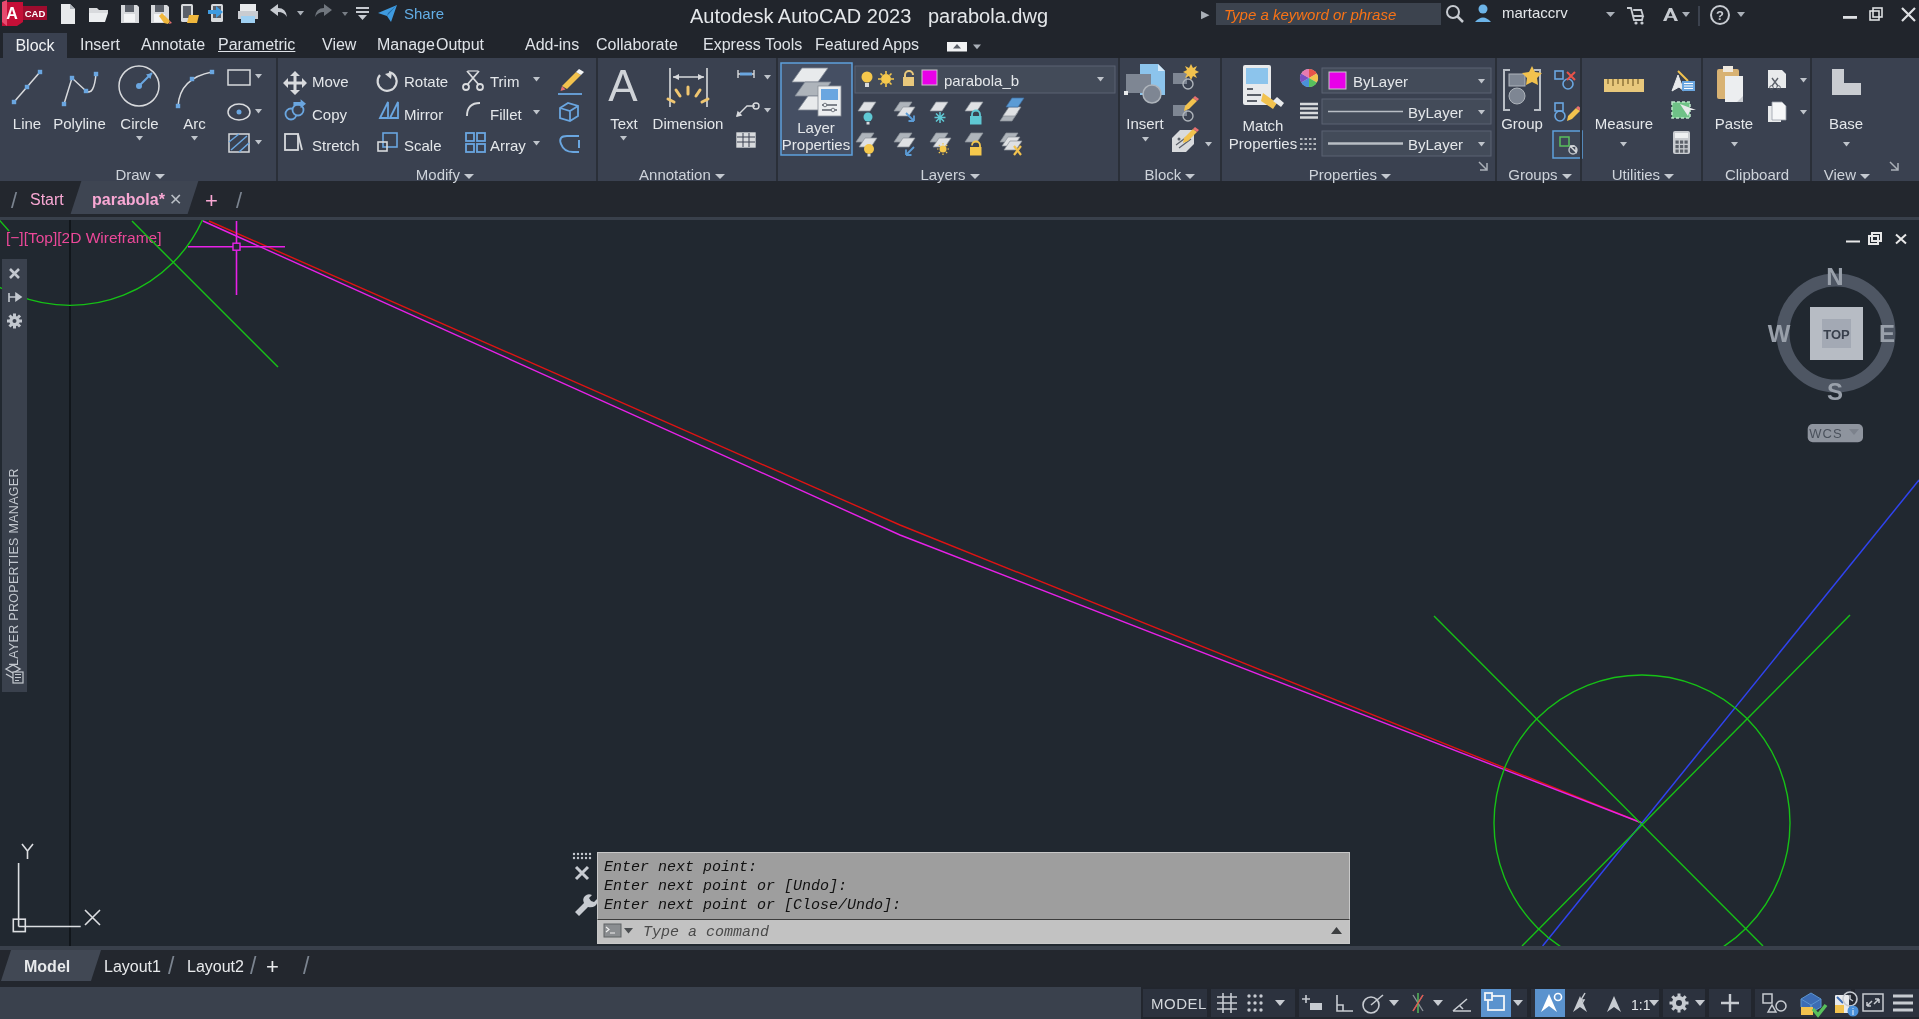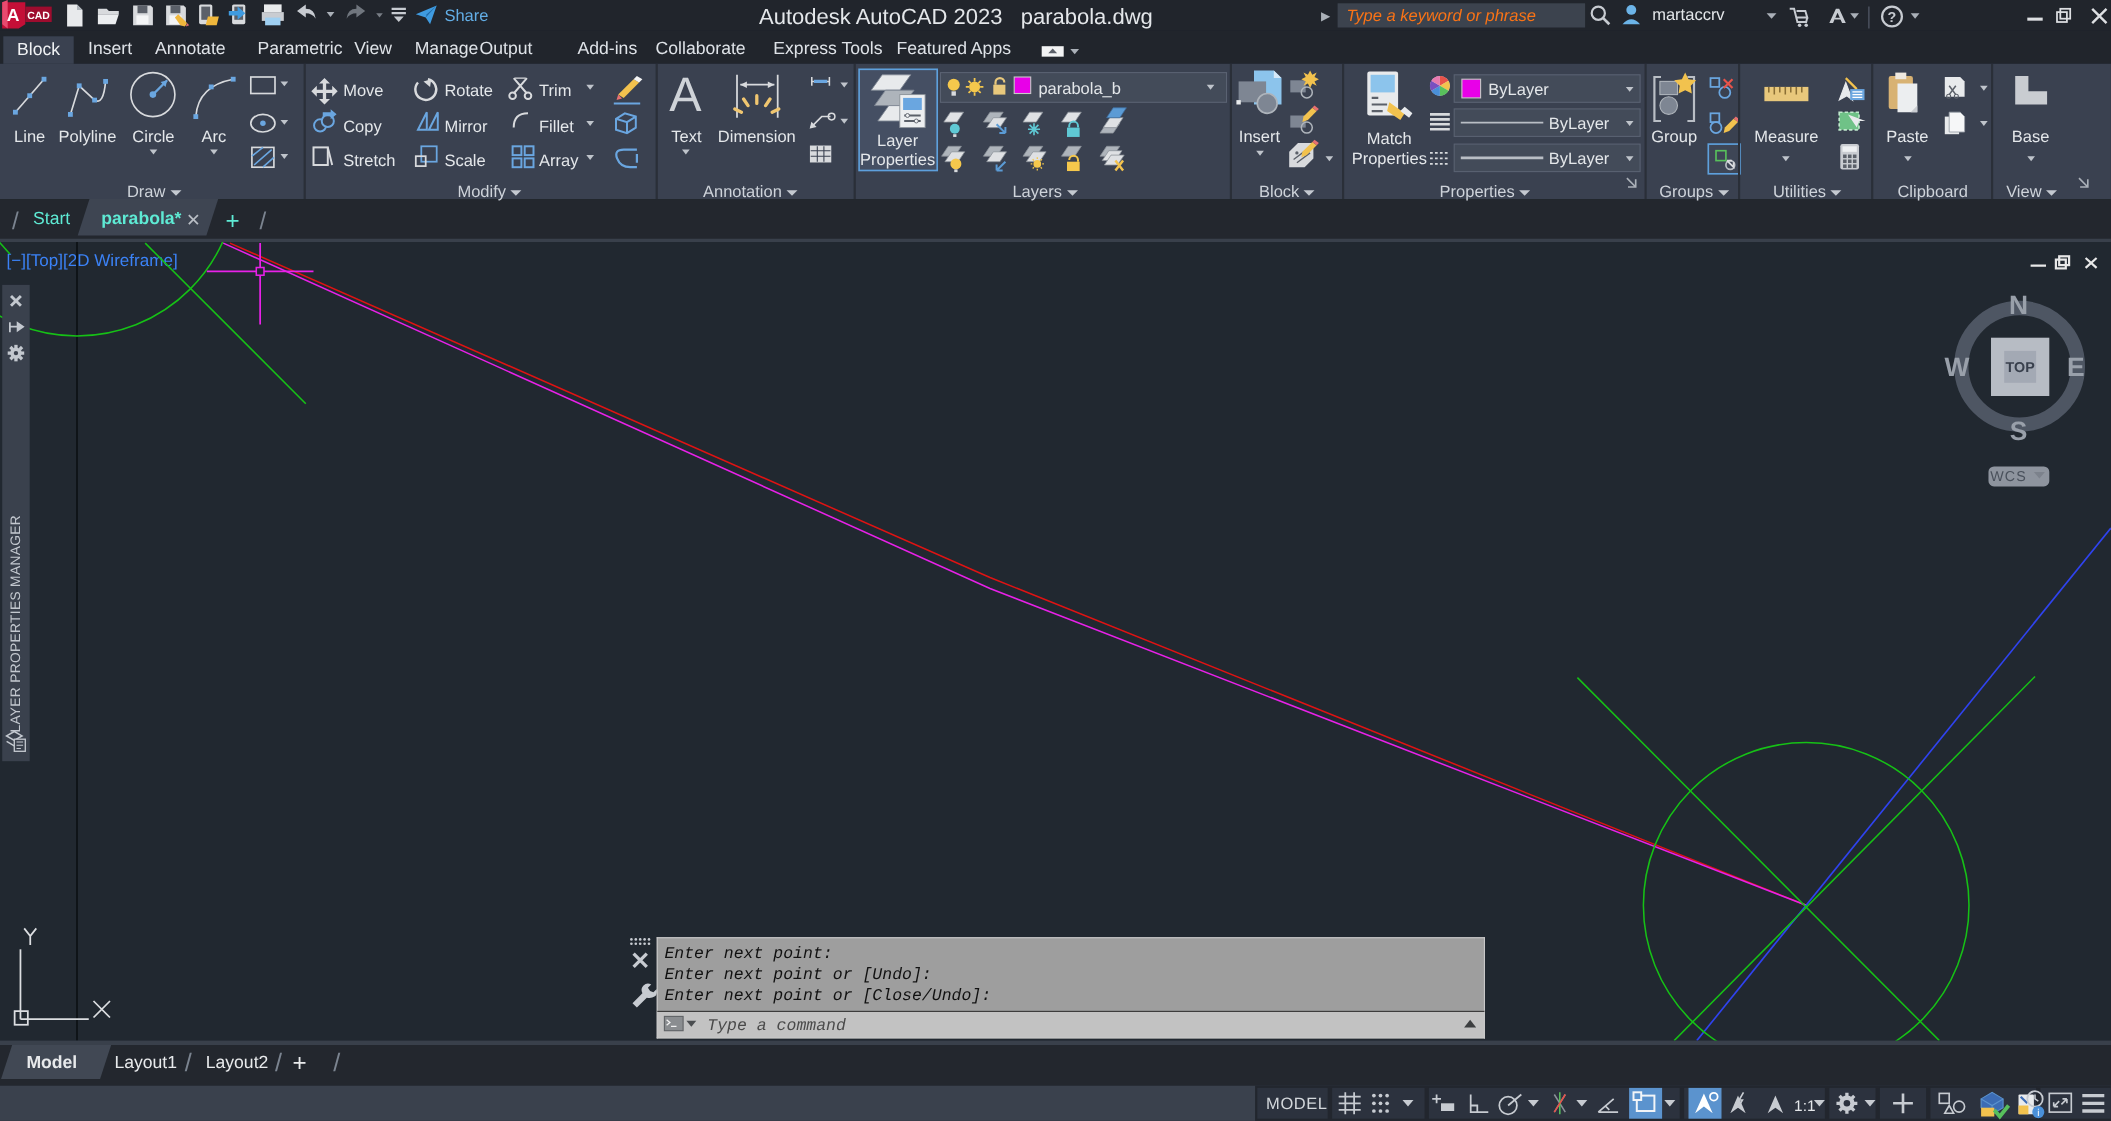--- a/index.html
+++ b/index.html
@@ -21,21 +21,21 @@
     color:#f0f2f4;font-size:16px;text-align:center;line-height:25px;}
   
   .rsep{position:absolute;top:58px;width:2px;height:123px;background:#2a2f38;}
   .plabel{position:absolute;top:166px;height:15px;font-size:15px;color:#ced3da;text-align:center;}
   .caret{display:inline-block;width:0;height:0;border-left:5px solid transparent;
     border-right:5px solid transparent;border-top:5px solid #c4c9d0;vertical-align:middle;}
 
   
   #ptab{position:absolute;left:76px;top:181px;width:117px;height:33px;background:#3e4552;
     transform:skewX(-18deg);}
-  .ftxt{position:absolute;color:#5eead4;font-size:16px;}
+  .ftxt{position:absolute;color:#f9a8d4;font-size:16px;}
 
   
   #modelchip{position:absolute;left:6px;top:950px;width:90px;height:31px;background:#414854;transform:skewX(-18deg);}
   .ltxt{position:absolute;top:958px;font-size:16px;color:#e8eaec;}
 
   
   #cmdhist{left:597px;top:852px;width:753px;height:67px;background:#9e9e9e;border:1px solid #c8c8c8;border-bottom:none;box-sizing:border-box;}
   #cmdin{left:597px;top:919px;width:753px;height:25px;background:#c2c2c2;border:1px solid #c8c8c8;border-top:1px solid #3c3c3c;box-sizing:border-box;}
   .cmdline{font-family:"Liberation Mono",monospace;font-size:15px;color:#111;line-height:19px;white-space:pre;font-style:italic;}
 </style>
@@ -123,21 +123,21 @@
   <path d="M294,9 l8,0 -4,5 z" fill="#aab0b8"></path>
   <rect x="400" y="13" width="14" height="2.8" fill="#dddfe2"></rect>
   <rect x="427" y="8" width="9" height="9" fill="none" stroke="#dddfe2" stroke-width="1.6"></rect>
   <rect x="430" y="5" width="9" height="9" fill="none" stroke="#dddfe2" stroke-width="1.6"></rect>
   <path d="M459,5 l13,13 M472,5 l-13,13" stroke="#dddfe2" stroke-width="2.2"></path>
 </svg>
 
 <div id="hometab">Block</div>
 <div class="rtab" style="left:80px;">Insert</div>
 <div class="rtab" style="left:141px;">Annotate</div>
-<div class="rtab" style="left:234px;">Parametric</div>
+<div class="rtab" style="left:218px;text-decoration:underline;">Parametric</div>
 <div class="rtab" style="left:322px;">View</div>
 <div class="rtab" style="left:377px;">Manage</div>
 <div class="rtab" style="left:436px;">Output</div>
 <div class="rtab" style="left:525px;">Add-ins</div>
 <div class="rtab" style="left:596px;text-align:right;">Collaborate</div>
 <div class="rtab" style="left:703px;">Express Tools</div>
 <div class="rtab" style="left:815px;">Featured Apps</div>
 
 <svg class="abs" style="left:0;top:58px;" width="1919" height="123" viewBox="0 0 1919 123">
   <defs>
@@ -511,21 +511,21 @@
 <div class="plabel" style="left:1812px;width:70px;">View <span class="caret"></span></div>
 
 <div id="ptab"></div>
 <div class="ftxt" style="left:11px;top:188px;color:#7b8490;font-size:22px;">/</div>
 <div class="ftxt" style="left:30px;top:191px;">Start</div>
 <div class="ftxt" style="left:92px;top:191px;font-weight:bold;">parabola*</div>
 <div class="ftxt" style="left:169px;top:190px;color:#b9bec5;">✕</div>
 <div class="ftxt" style="left:205px;top:188px;font-size:22px;">+</div>
 <div class="ftxt" style="left:236px;top:188px;color:#7b8490;font-size:22px;">/</div>
 
-<div class="abs" style="left:6px;top:229px;color:#3b82f6;font-size:15.5px;">[−][Top][2D Wireframe]</div>
+<div class="abs" style="left:6px;top:229px;color:#ec4899;font-size:15.5px;">[−][Top][2D Wireframe]</div>
 <svg class="abs" id="drawsvg" style="left:0;top:220px;" width="1919" height="726" viewBox="0 0 1919 726">
 
   <line x1="70" y1="0" x2="70" y2="726" stroke="#0d1014" stroke-width="1.5"></line>
 
   <circle cx="70" cy="-60" r="145.4" fill="none" stroke="#16c116" stroke-width="1.4"></circle>
 
   <line x1="-6" y1="-6" x2="9" y2="11" stroke="#16c116" stroke-width="1.4"></line>
 
   <line x1="132" y1="1" x2="278" y2="147" stroke="#16c116" stroke-width="1.4"></line>
 

